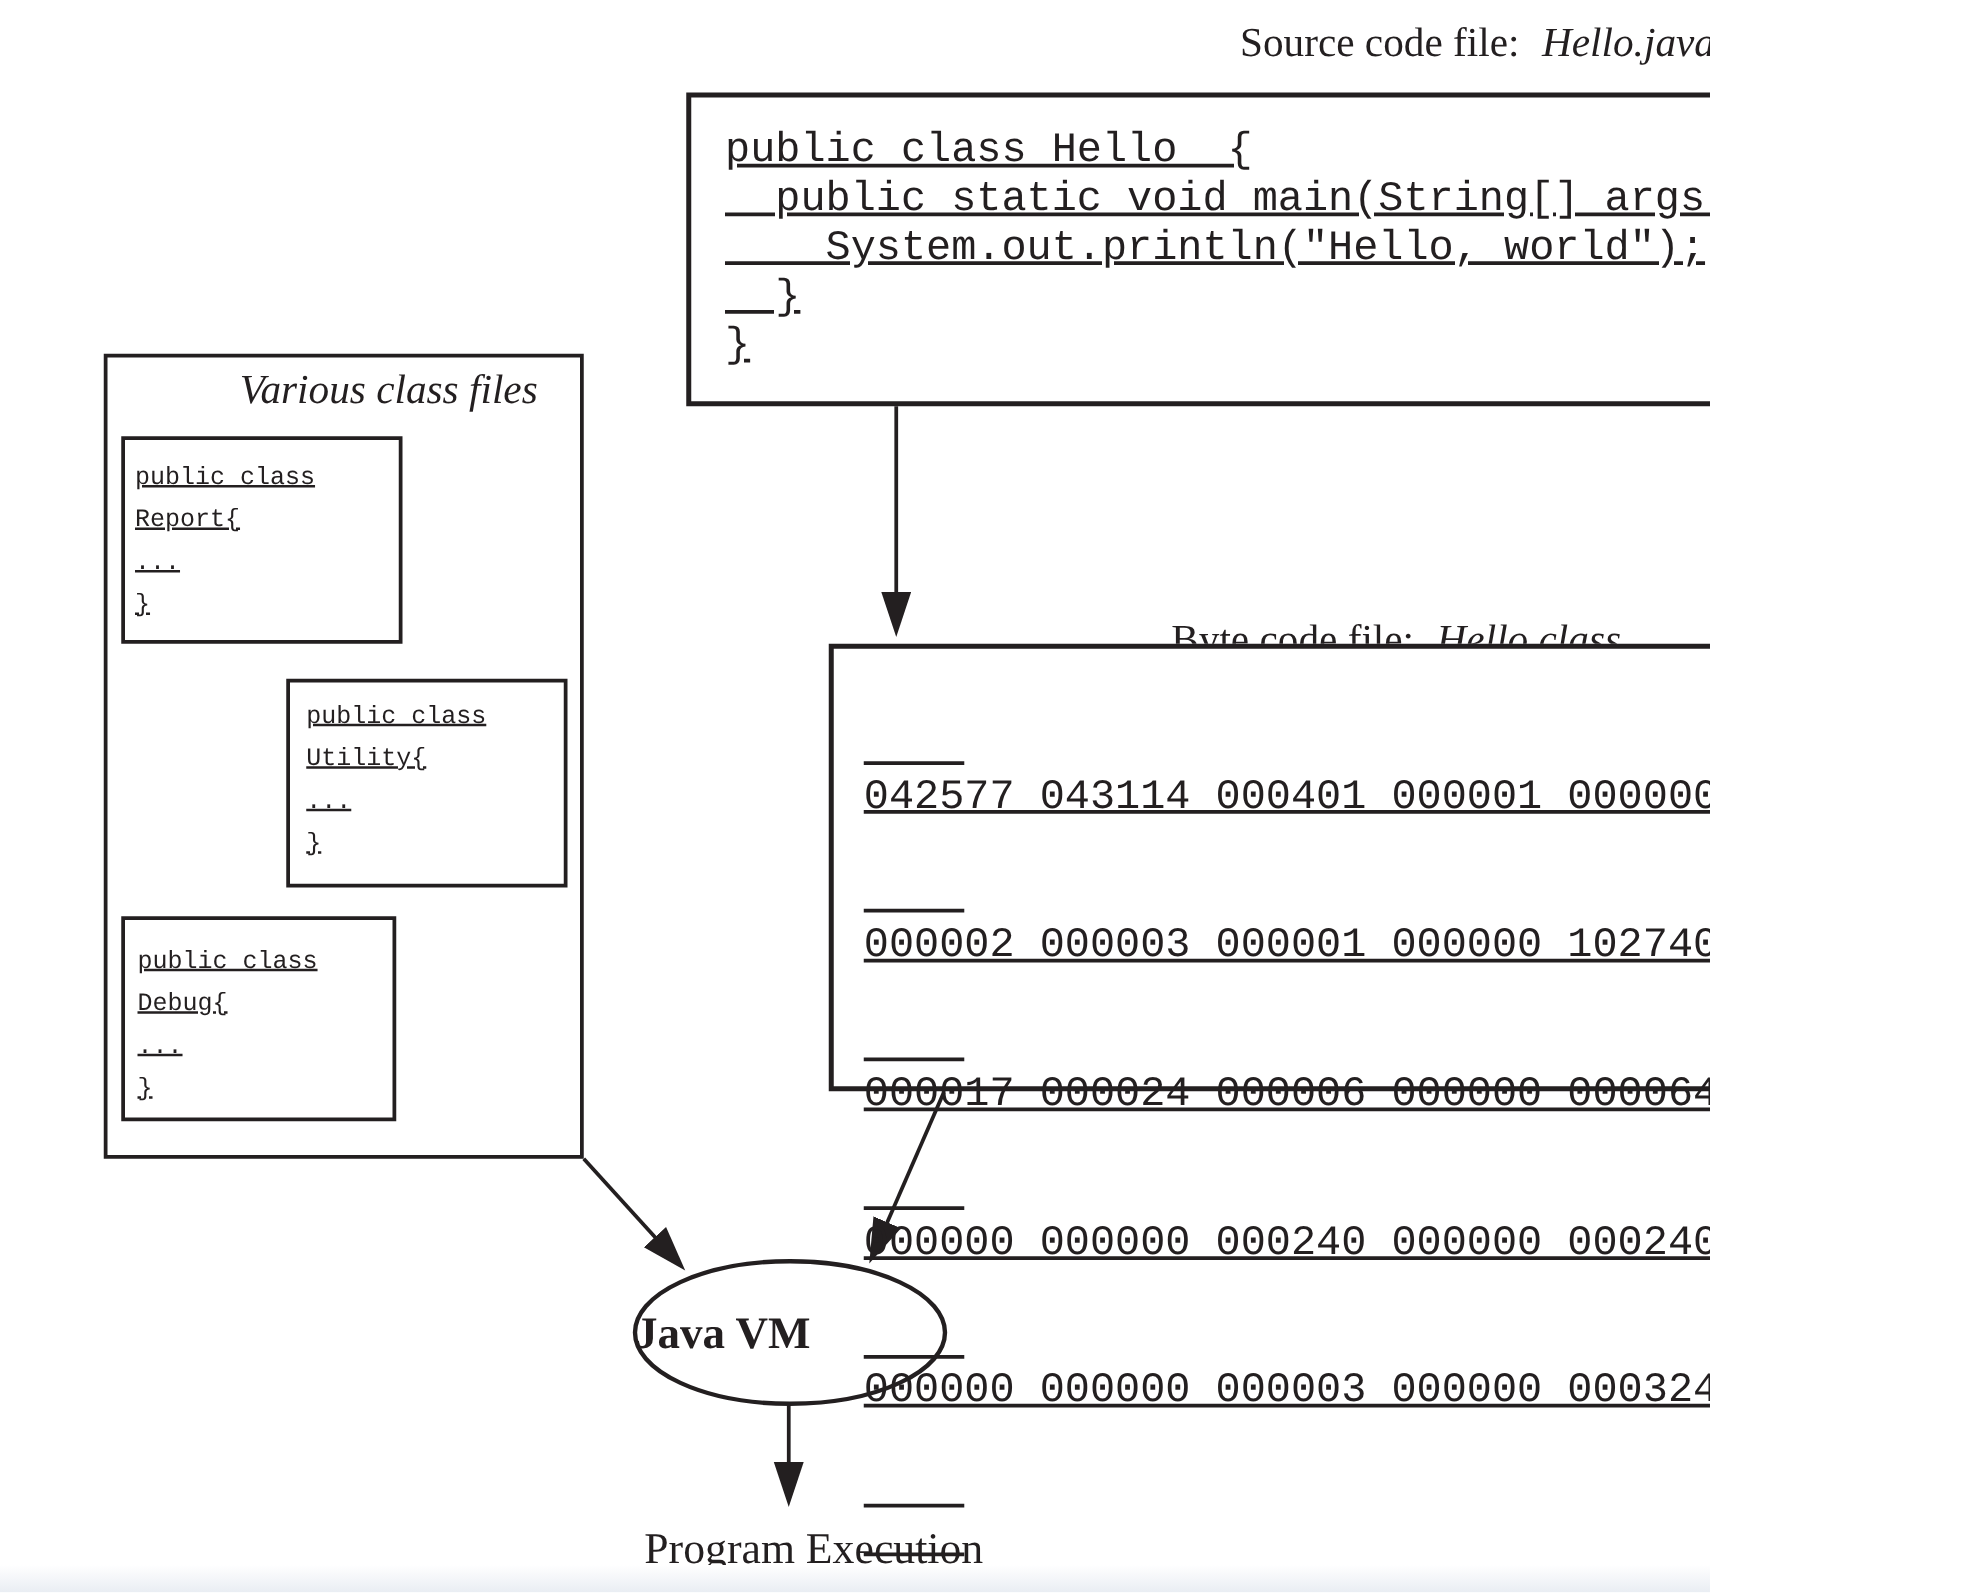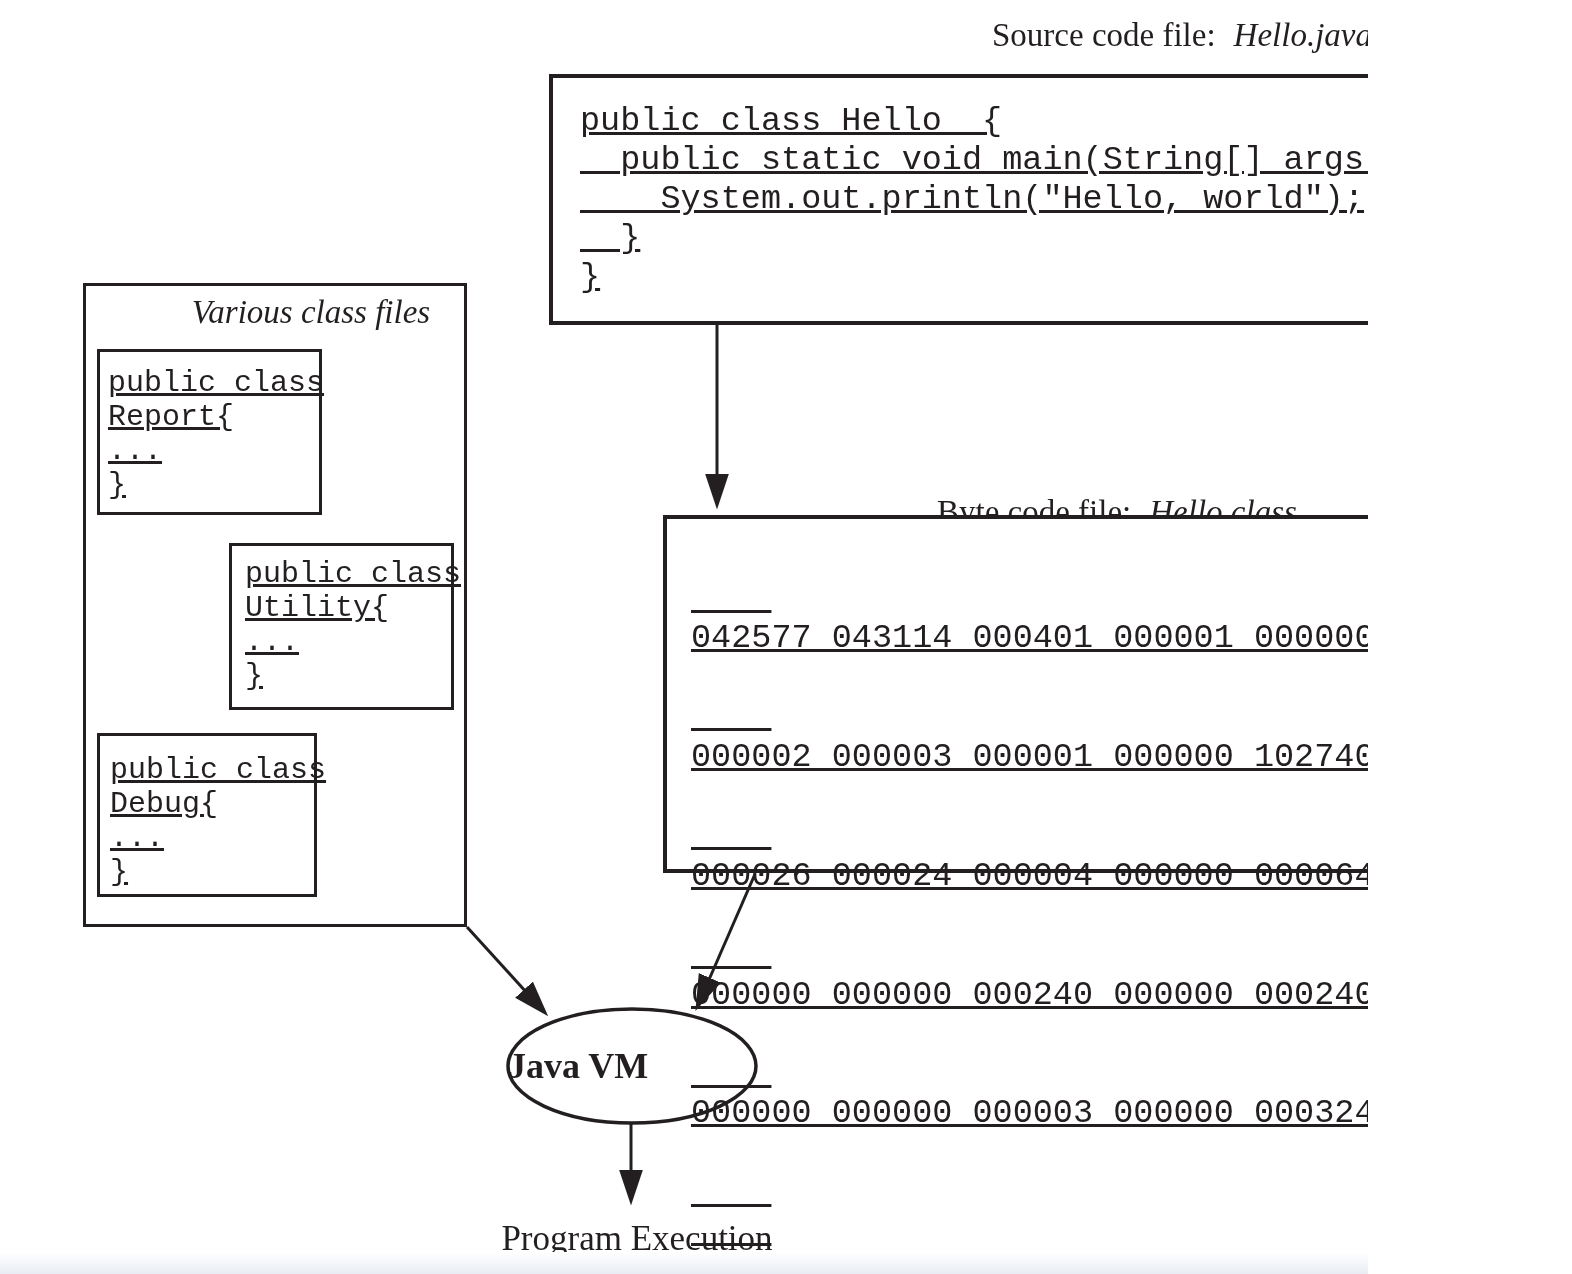--- a/index.html
+++ b/index.html
@@ -17,33 +17,33 @@
   .mono{
     position:absolute;
     font-family:"Liberation Mono", monospace;
     white-space:pre;
     color:#231f20;
     margin:0;
     text-decoration:underline;
   }
   .code-src{font-size:33.5px;line-height:39px;}
   .code-bytes{font-size:33.5px;line-height:39.6px;}
-  .code-mini{font-size:30px;line-height:34px;}
+  .code-mini{font-size:20px;line-height:34px;}
   .title{
     position:absolute;
     font-size:33px;line-height:38px;
     white-space:nowrap;
   }
   .title .fname{font-style:italic;margin-left:18px;}
   .vm-label{
     position:absolute;left:508px;top:1043px;width:248px;
     text-align:left;font-size:36px;line-height:46px;font-weight:700;
   }
   .exec-label{
-    position:absolute;left:337px;top:1218px;width:600px;
+    position:absolute;left:351px;top:1218px;width:600px;
     text-align:center;font-size:35px;line-height:42px;
   }
   .various-title{
     position:absolute;left:83px;top:292px;width:384px;
     text-align:center;font-size:33px;line-height:40px;font-style:italic;padding-left:36px;
   }
   .bottom-strip{
     position:absolute;left:0;bottom:0;width:100%;height:22px;
     background:linear-gradient(#ffffff,#e9edf3);
   }
@@ -106,21 +106,21 @@
   <div class="box" style="left:97px;top:733px;width:220px;height:164px;"></div>
   <pre class="mono code-mini" style="left:110px;top:753px;">public class
 Debug{
 ...
 }</pre>
 
   <div class="box thick" style="left:663px;top:515px;width:740px;height:358px;"></div>
   <div class="mono code-bytes" style="left:691px;top:540px;">
     <div>042577 043114 000401 000001 000000</div>
     <div>000002 000003 000001 000000 102740</div>
-    <div>000026 000024 000004 000000 000064</div>
+    <div>000017 000024 000006 000000 000064</div>
     <div>000000 000000 000240 000000 000240</div>
     <div>000000 000000 000003 000000 000324</div>
     
     
   </div>
 
   <div class="vm-label">Java VM</div>
 
   <div class="exec-label">Program Execution</div>
 

